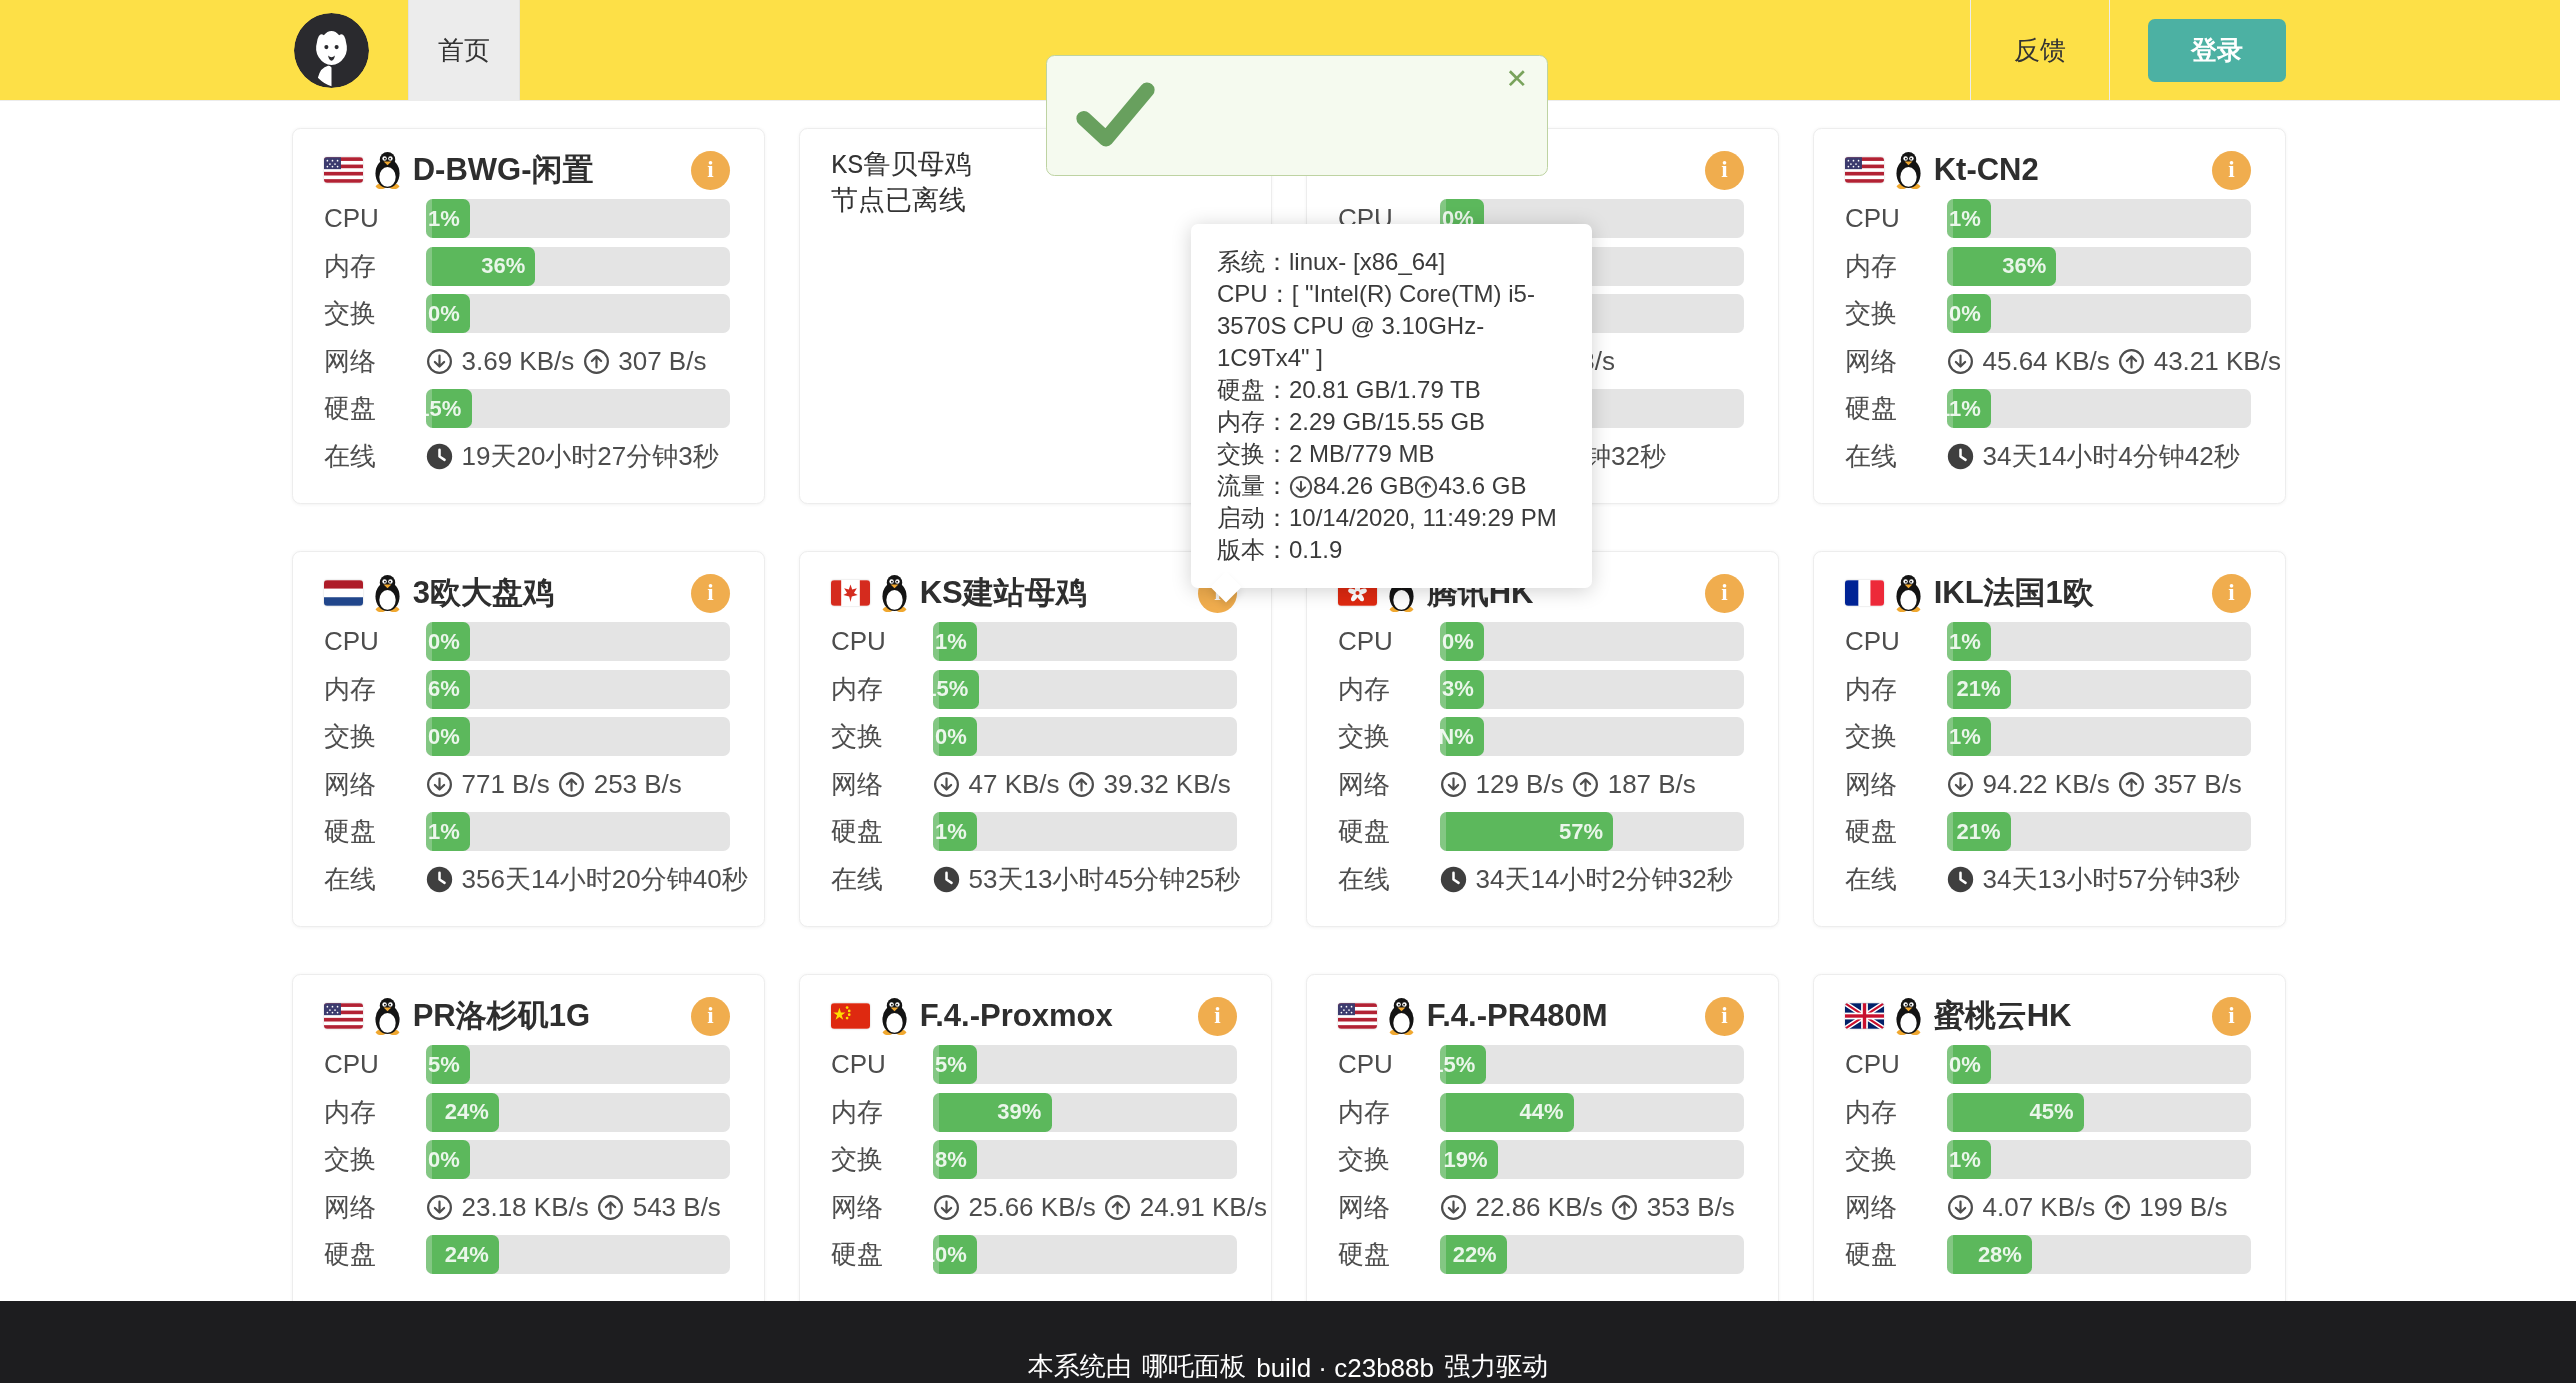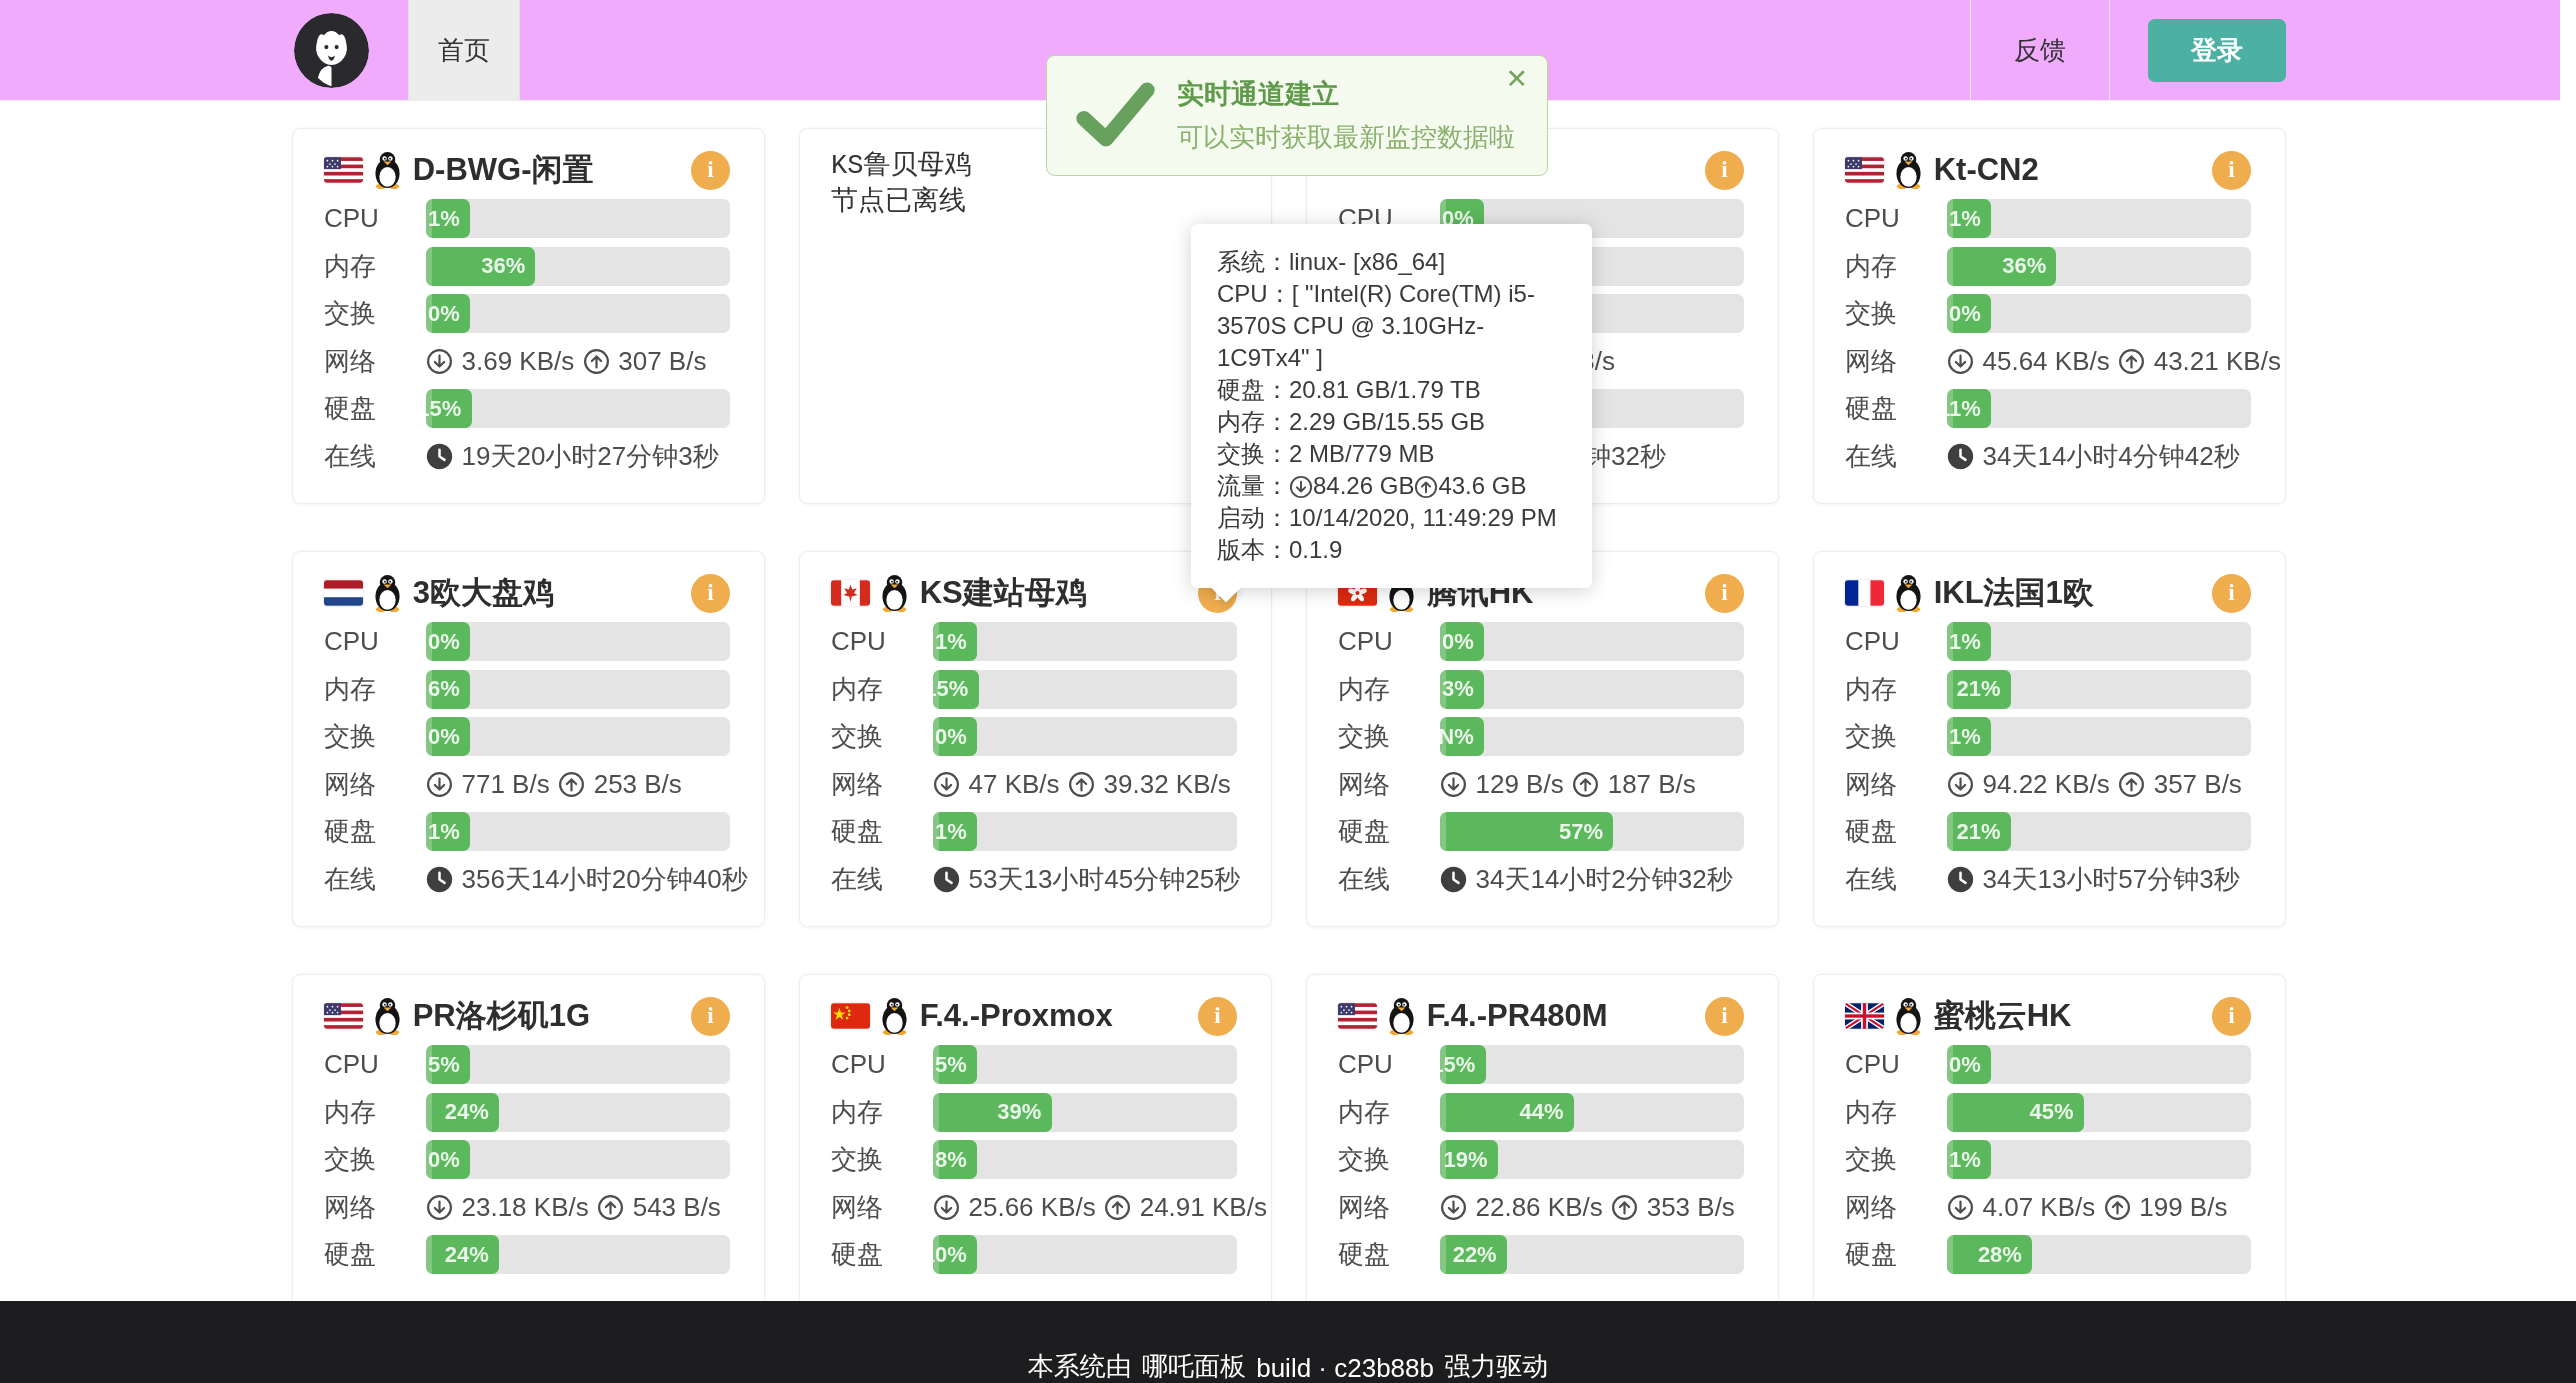--- a/index.html
+++ b/index.html
@@ -1,20 +1,20 @@
 <!DOCTYPE html>
 <html style="font-size:13.7px"><head>
 <meta charset="utf-8">
 <style>
   html,body{margin:0;padding:0;width:2576px;height:1384px;overflow:hidden;background:#fff;
     font-family:"Liberation Sans","DejaVu Sans",sans-serif;position:relative;}
   *{box-sizing:border-box;}
 
   
-  .nav{position:absolute;top:0;left:0;right:16px;height:101px;background:#f0abfc;
+  .nav{position:absolute;top:0;left:0;right:16px;height:101px;background:#fde047;
        border-bottom:1.7px solid #ececec;z-index:20;padding-left:20px;}
   .nav-inner{width:1992px;height:100%;margin:0 auto;display:flex;align-items:center;}
   .logo{width:75px;height:75px;border-radius:50%;overflow:hidden;flex:none;margin-right:39px;}
   .tab{height:100%;padding:0 29px;display:flex;align-items:center;background:#ececec;
        border-left:0.9px solid #e2e2e2;border-right:0.9px solid #e2e2e2;font-size:26px;color:#333;cursor:pointer;}
   .nav-spacer{flex:1;}
   .feedback{height:100%;display:flex;align-items:center;padding:0 43px;font-size:26px;color:#333;
        border-left:0.9px solid #ececec;border-right:0.9px solid #ececec;cursor:pointer;}
   .login-btn{margin-left:38px;background:#4cb1a3;color:#fff;font-size:26px;font-weight:700;
        padding:0 43px;height:63px;border:none;border-radius:6.8px;cursor:pointer;}
@@ -1051,24 +1051,20 @@
       <div class="tt-line"><span class="tt-label">版本：</span><span>0.1.9</span></div>
     </div>
 </div>
 
 <div class="toast">
   <span class="toast-check">
     <svg width="79" height="65" viewBox="0 0 100 82">
       <path d="M10 46 L38 72 L90 10" fill="none" stroke="#68a05e" stroke-width="19" stroke-linecap="round" stroke-linejoin="round"></path>
     </svg>
   </span>
-  <div class="toast-body">
-    <div class="toast-title">实时通道建立</div>
-    <div class="toast-msg">可以实时获取最新监控数据啦</div>
-  </div>
   <span class="toast-close">✕</span>
 </div>
 
 <div class="footer">
   <span>本系统由</span>
   <a>哪吒面板</a>
   <span>build · c23b88b</span>
   <span>强力驱动</span>
 </div>
 

